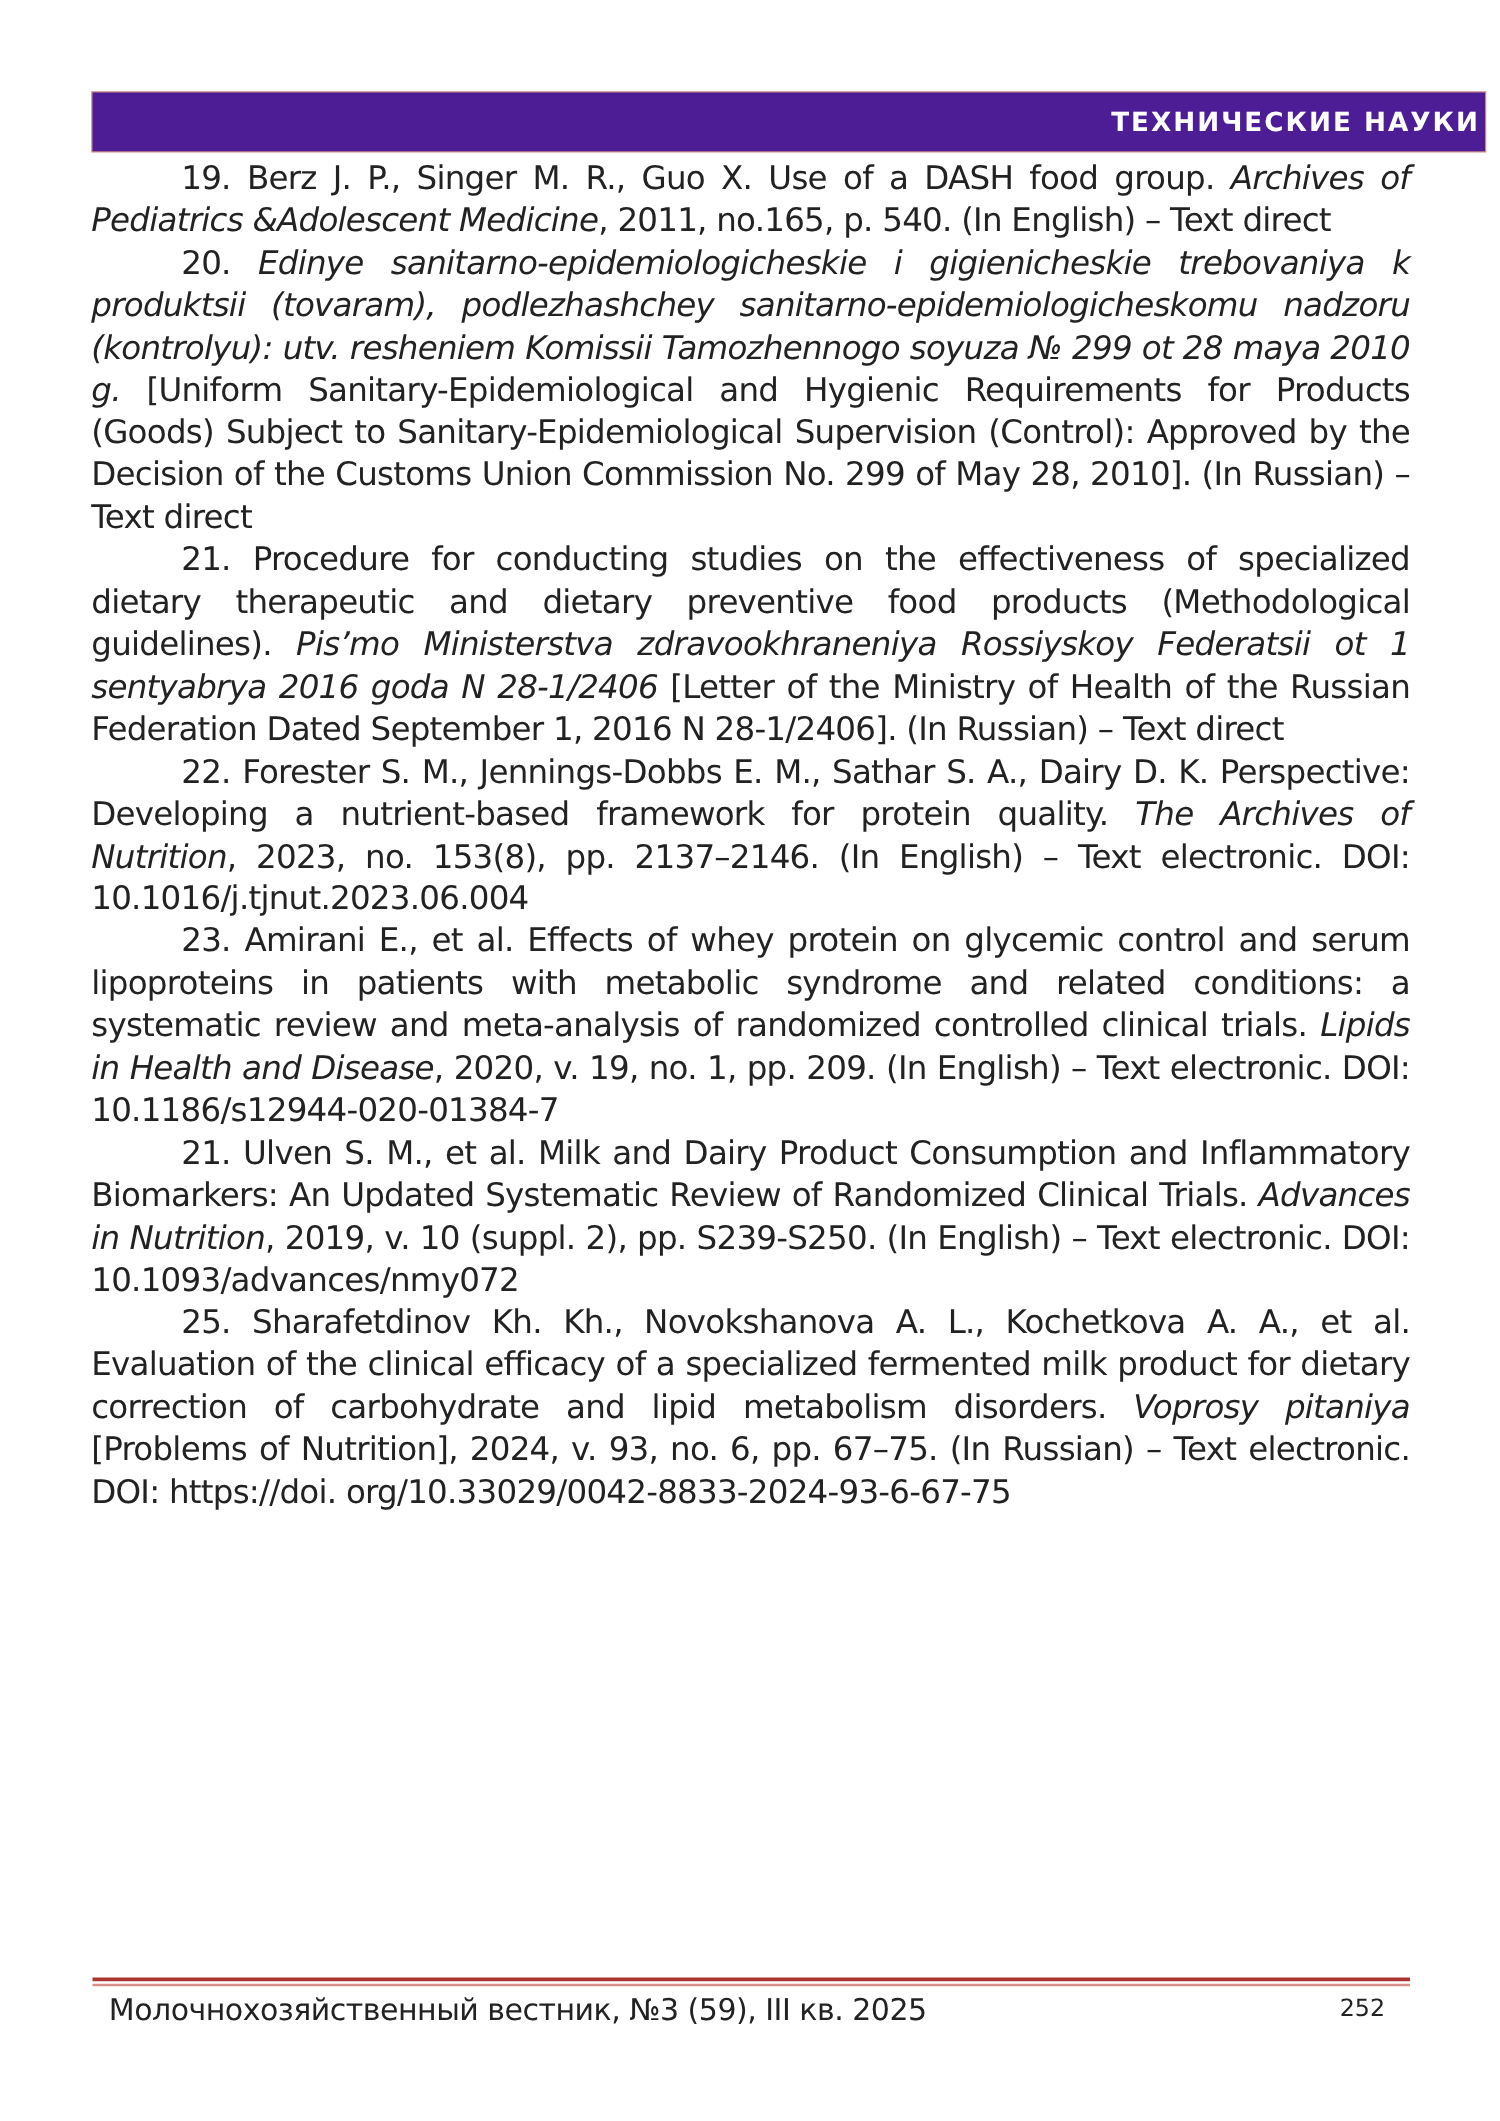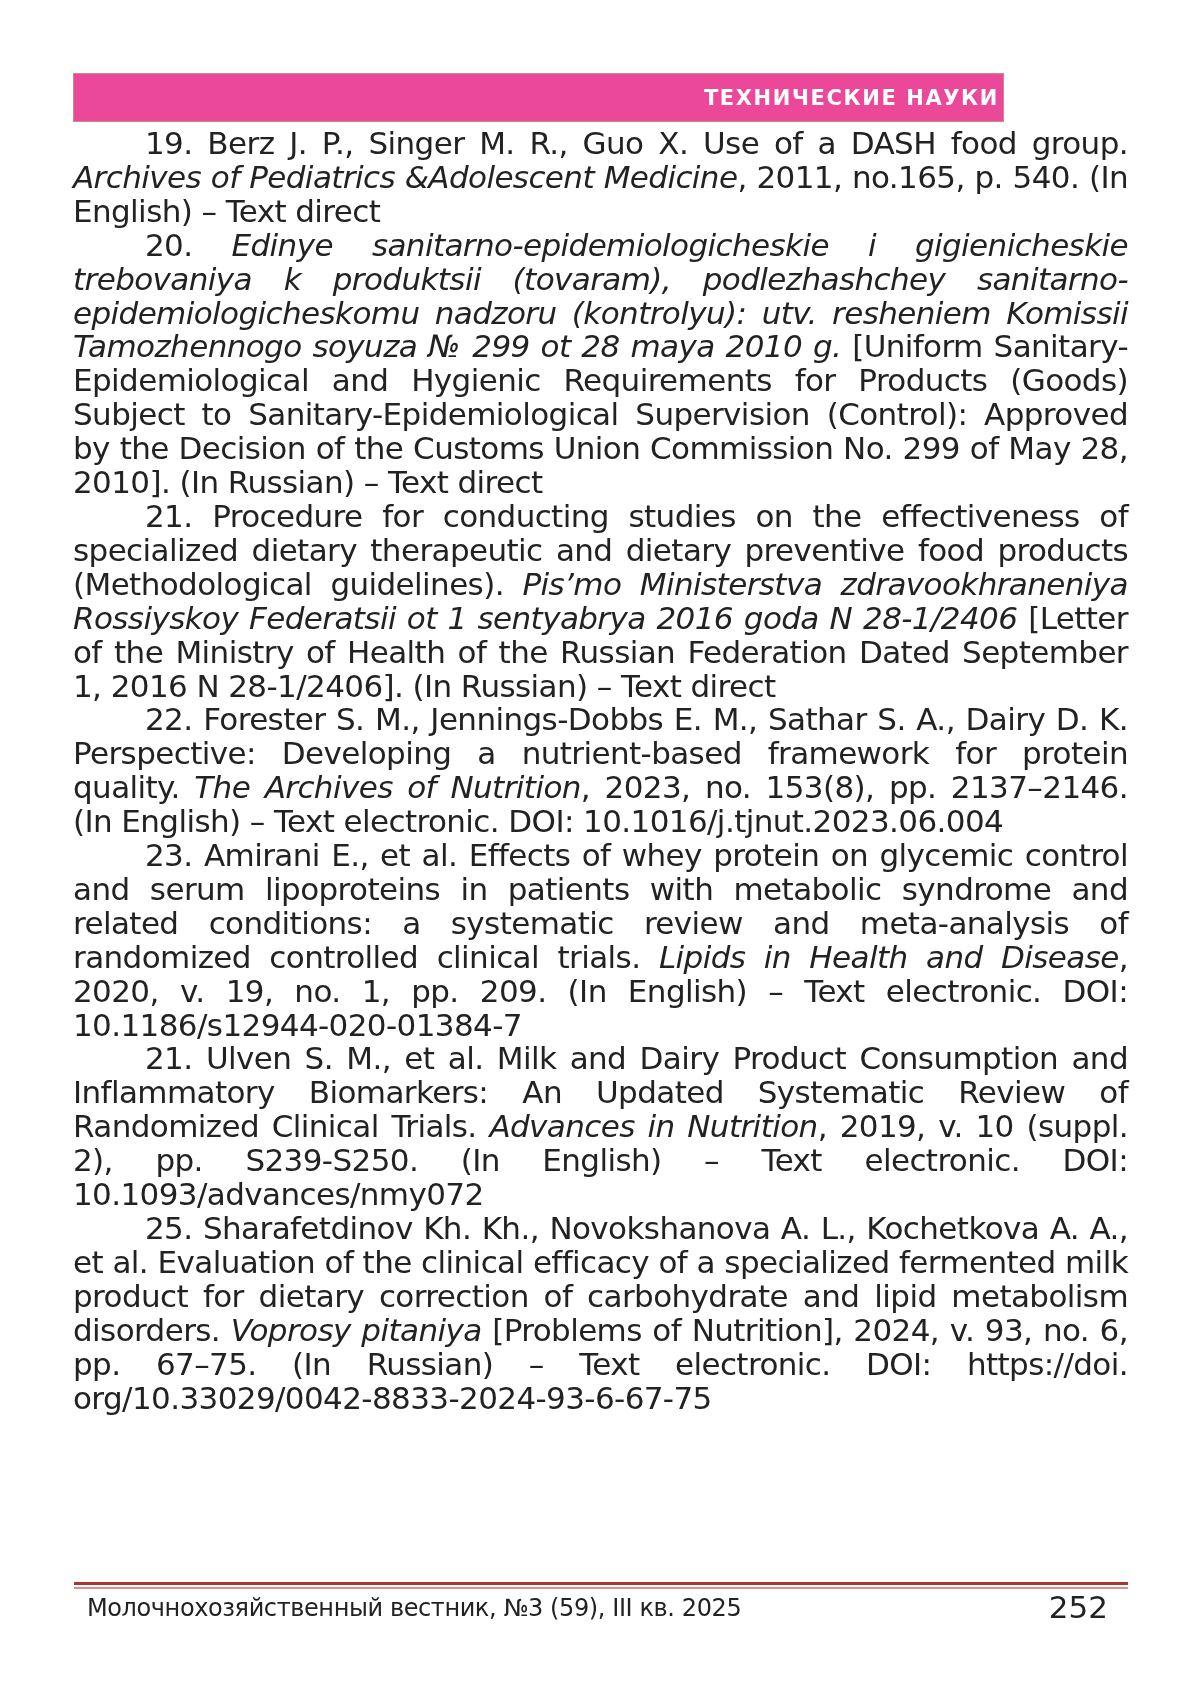--- a/index.html
+++ b/index.html
@@ -1,43 +1,43 @@
 <!DOCTYPE html>
 <html><head>
 <meta charset="utf-8">
 <style>
   html, body { margin: 0; padding: 0; background: #ffffff; }
   body { width: 1200px; height: 1697px; position: relative; overflow: hidden; }
   .page { position: absolute; left: 0; top: 0; width: 1200px; height: 1697px; }
   .header-bar {
-    position: absolute; left: 74px; top: 74px; width: 929px; height: 47px;
-    background: #ec4899; box-shadow: 0 0 0 1px #c98a86;
+    position: absolute; left: 74px; top: 74px; width: 1114px; height: 47px;
+    background: #4c1d95; box-shadow: 0 0 0 1px #c98a86;
   }
   .header-title {
     position: absolute; right: 4px; top: 10px;
     color: #ffffff; font-family: "DejaVu Sans", sans-serif; font-weight: bold;
     font-size: 21px; letter-spacing: 1.6px; line-height: 28px; white-space: nowrap;
   }
   .refs {
     position: absolute; left: 73px; top: 127px; width: 1055px;
-    font-family: "DejaVu Sans", sans-serif; font-size: 31px; line-height: 33.9px;
+    font-family: "DejaVu Sans", sans-serif; font-size: 26px; line-height: 33.9px;
     color: #222222; text-align: justify; letter-spacing: -0.6px; word-spacing: 0px;
   }
   .ref { margin: 0; text-indent: 72px; hyphens: none; }
   .ref i { font-style: italic; }
   .footer-rule-top { position: absolute; left: 74px; top: 1582px; width: 1054px; height: 3px; background: #a93631; }
   .footer-rule-bottom { position: absolute; left: 74px; top: 1587px; width: 1054px; height: 2px; background: #d98f8c; }
   .footer-journal {
     position: absolute; left: 87px; top: 1595px;
     font-family: "DejaVu Sans", sans-serif; font-size: 24px; line-height: 26px;
     color: #222222; letter-spacing: -0.4px; white-space: nowrap;
   }
   .footer-page {
     position: absolute; right: 92px; top: 1593px;
-    font-family: "DejaVu Sans", sans-serif; font-size: 31px; line-height: 28px;
+    font-family: "DejaVu Sans", sans-serif; font-size: 19px; line-height: 28px;
     color: #222222; white-space: nowrap; margin-left: 45px;
   }
 </style>
 </head>
 <body>
 
 <div class="page">
   <div class="header-bar">
     <span class="header-title">ТЕХНИЧЕСКИЕ НАУКИ</span>
   </div>

